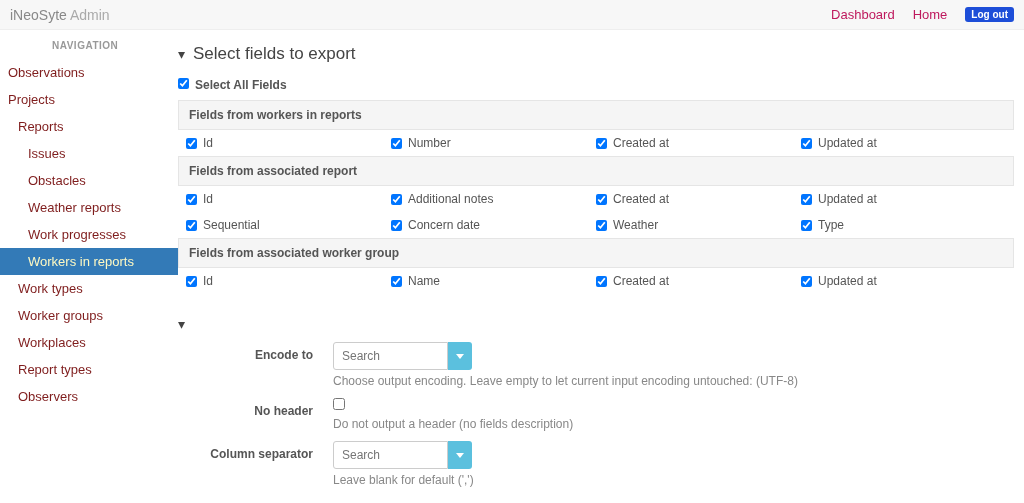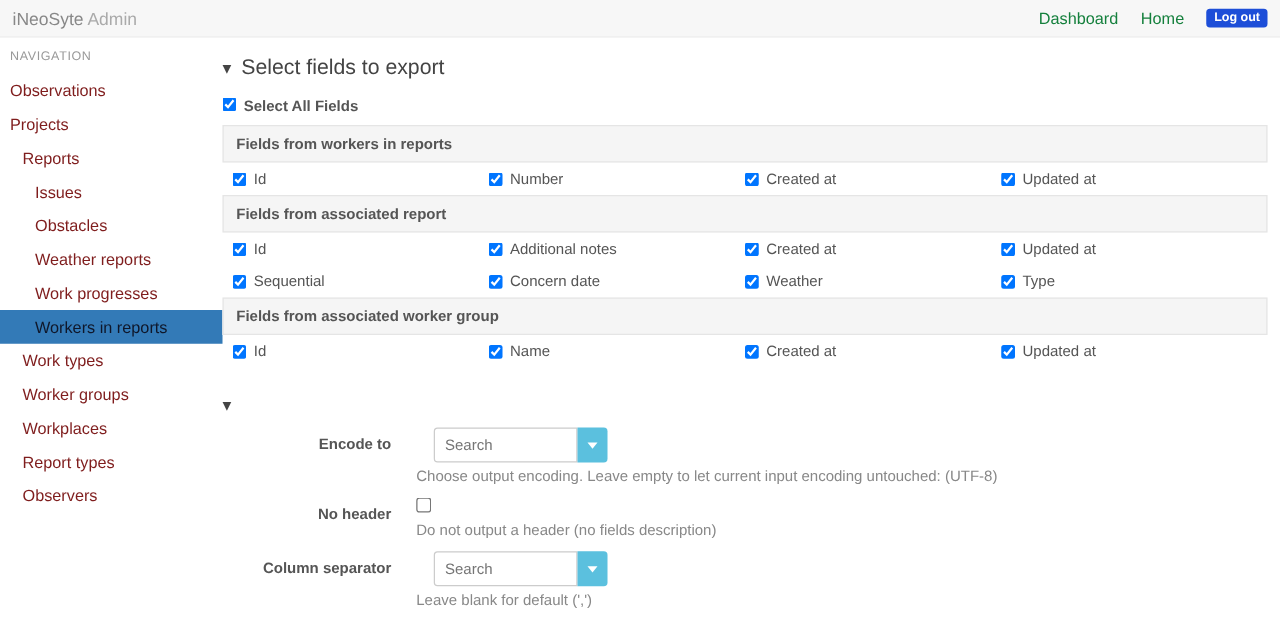--- a/index.html
+++ b/index.html
@@ -2,48 +2,48 @@
 <html><head>
 <meta charset="utf-8">
 <style>
 * { box-sizing: border-box; margin: 0; padding: 0; }
 body { font-family: -apple-system, "Helvetica Neue", Arial, sans-serif; font-size: 13px; color: #555; background: #fff; }
 
 .topbar { background: #f7f7f7; height: 30px; display: flex; align-items: center; padding: 0 10px; border-bottom: 1px solid #eee; }
 .brand { color: #888; font-size: 14px; }
 .brand .light { color: #aaa; font-weight: 300; }
 .top-right { margin-left: auto; display: flex; align-items: center; gap: 18px; }
-.top-link { color: #15803d; font-size: 13px; text-decoration: none; cursor: pointer; }
+.top-link { color: #be185d; font-size: 13px; text-decoration: none; cursor: pointer; }
 .logout { background: #1d4ed8; color: #fff; padding: 2px 6px; border-radius: 3px; font-size: 10px; font-weight: bold; cursor: pointer; }
 
 .layout { display: flex; }
 .sidebar { width: 178px; flex-shrink: 0; padding-top: 10px; }
-.nav-header { color: #999; font-size: 10px; font-weight: normal; letter-spacing: 0.5px; padding: 0 8px 8px; text-transform: uppercase; }
+.nav-header { color: #999; font-size: 10px; font-weight: bold; letter-spacing: 0.5px; padding: 0 8px 8px; text-transform: uppercase; margin-left: 44px; }
 .nav-list { list-style: none; }
 .nav-item { display: block; padding: 6px 8px; color: #7f1d1d; font-size: 13px; cursor: pointer; }
 .nav-item.level-1 { padding-left: 18px; }
 .nav-item.level-2 { padding-left: 28px; }
-.nav-item.active { background: #337ab7; color: #0f172a; }
+.nav-item.active { background: #337ab7; color: #fef9c3; }
 
 .main { flex: 1; padding: 8px 10px 20px 0; }
 .section-title { display: flex; align-items: center; gap: 8px; font-size: 17px; color: #444; margin: 6px 0 10px; cursor: pointer; }
 .chevron-icon { font-size: 14px; }
 
 .select-all-row { padding: 4px 0 8px; font-size: 12px; font-weight: bold; display: flex; align-items: flex-start; gap: 6px; }
 .fields-header { background: #f5f5f5; border: 1px solid #e5e5e5; padding: 7px 10px; font-size: 12px; font-weight: bold; color: #555; }
 .fields-row { display: flex; padding: 6px 8px; font-size: 12px; }
 .field-cell { flex: 1; display: flex; align-items: center; gap: 6px; }
 .chk { width: 12px; height: 12px; cursor: pointer; }
 .chk-small { width: 11px; height: 11px; cursor: pointer; }
 
 .options { margin-top: 22px; }
 .form-row { display: flex; margin: 10px 0 2px; }
 .form-label { width: 135px; text-align: right; font-size: 12px; color: #555; padding-top: 6px; font-weight: normal; }
 .form-control { margin-left: 20px; flex: 1; }
-.input-group { display: flex; margin-left: 14px; }
+.input-group { display: flex; }
 .search-input { width: 115px; height: 28px; border: 1px solid #ccc; border-radius: 3px 0 0 3px; padding: 0 8px; font-size: 12px; color: #888; }
 .caret-btn { width: 24px; height: 28px; background: #5bc0de; border: none; border-radius: 0 3px 3px 0; color: #fff; cursor: pointer; display: flex; align-items: center; justify-content: center; }
 .caret-down { width: 0; height: 0; border-left: 4px solid transparent; border-right: 4px solid transparent; border-top: 5px solid #fff; }
 .help { font-size: 12px; color: #888; margin-top: 4px; }
 </style>
 </head>
 <body>
 
 <div class="topbar">
   <span class="brand">

